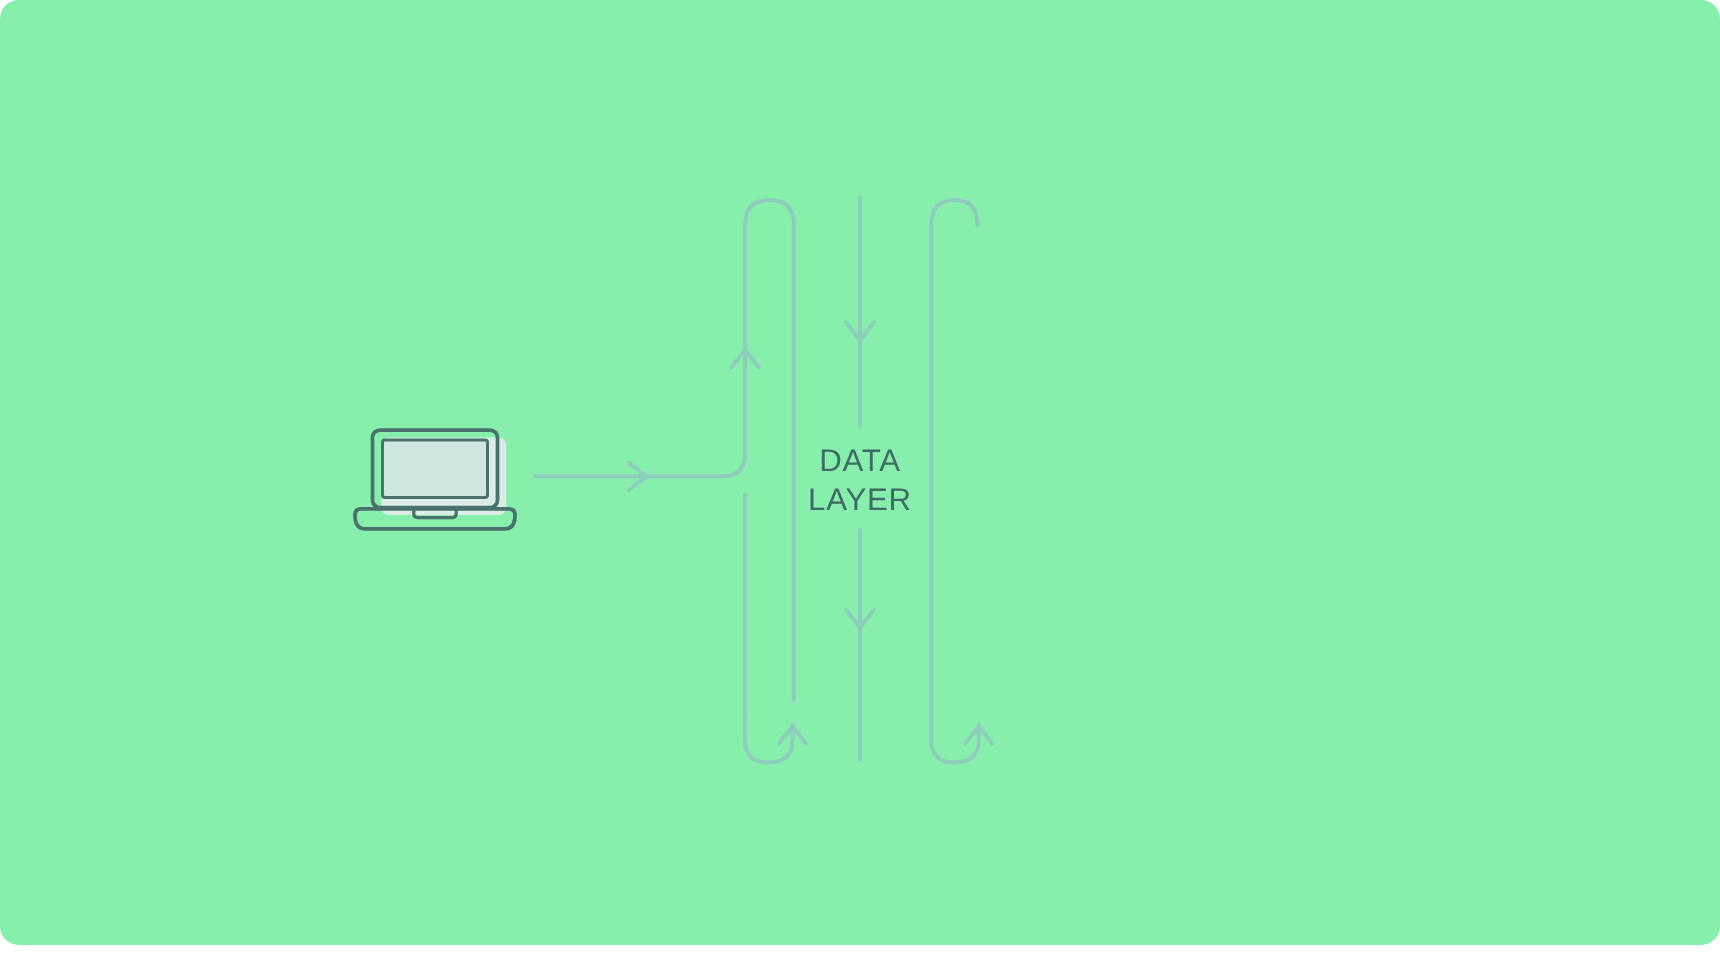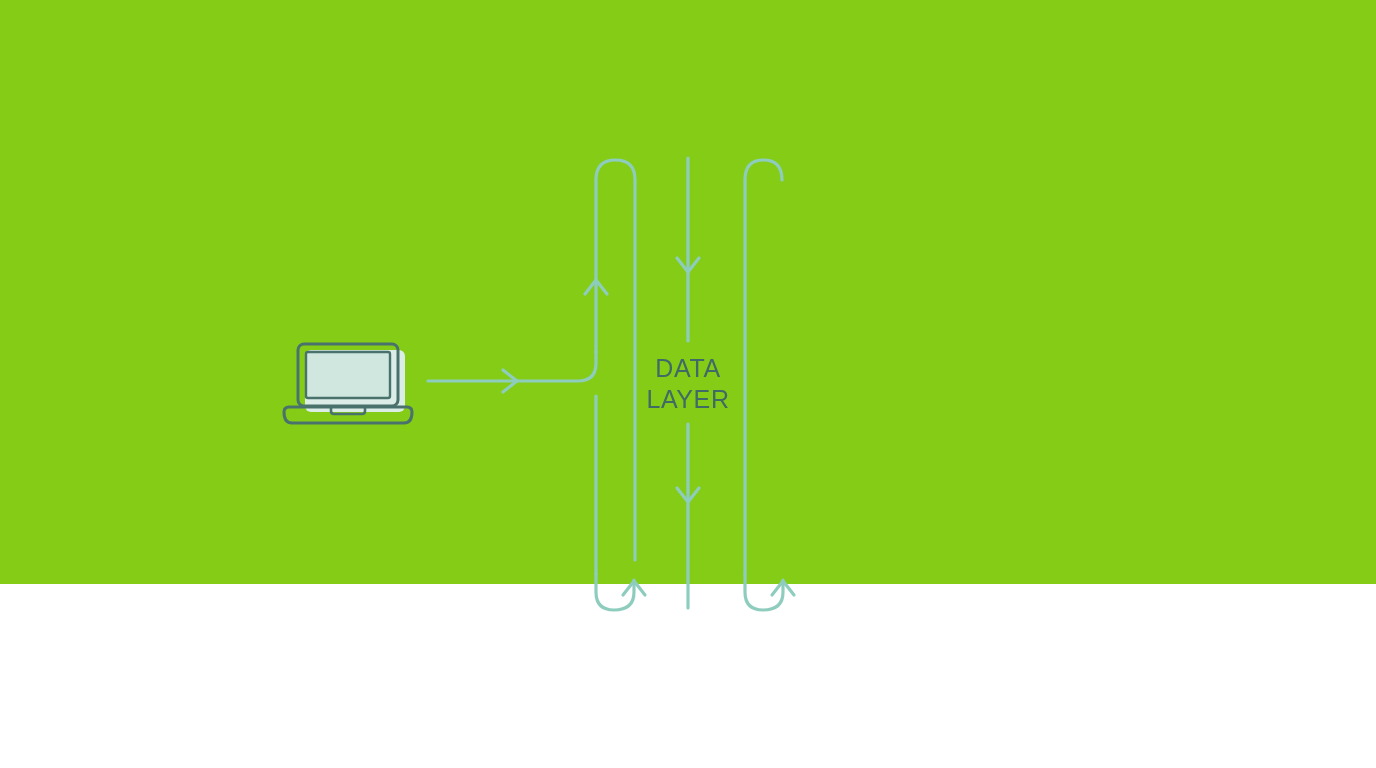--- a/index.html
+++ b/index.html
@@ -10,22 +10,23 @@
   }
   body {
     width: 1376px;
     height: 768px;
     overflow: hidden;
     font-family: "Liberation Sans", sans-serif;
   }
   #diagram-canvas {
     position: relative;
     width: 1376px;
-    height: 584px;
-    background: #84cc16;
+    height: 756px;
+    background: #86efac;
+    border-radius: 15px;
   }
   #diagram-svg {
     position: absolute;
     top: 0;
     left: 0;
     width: 1376px;
     height: 768px;
     display: block;
   }
   .flow-stroke {

